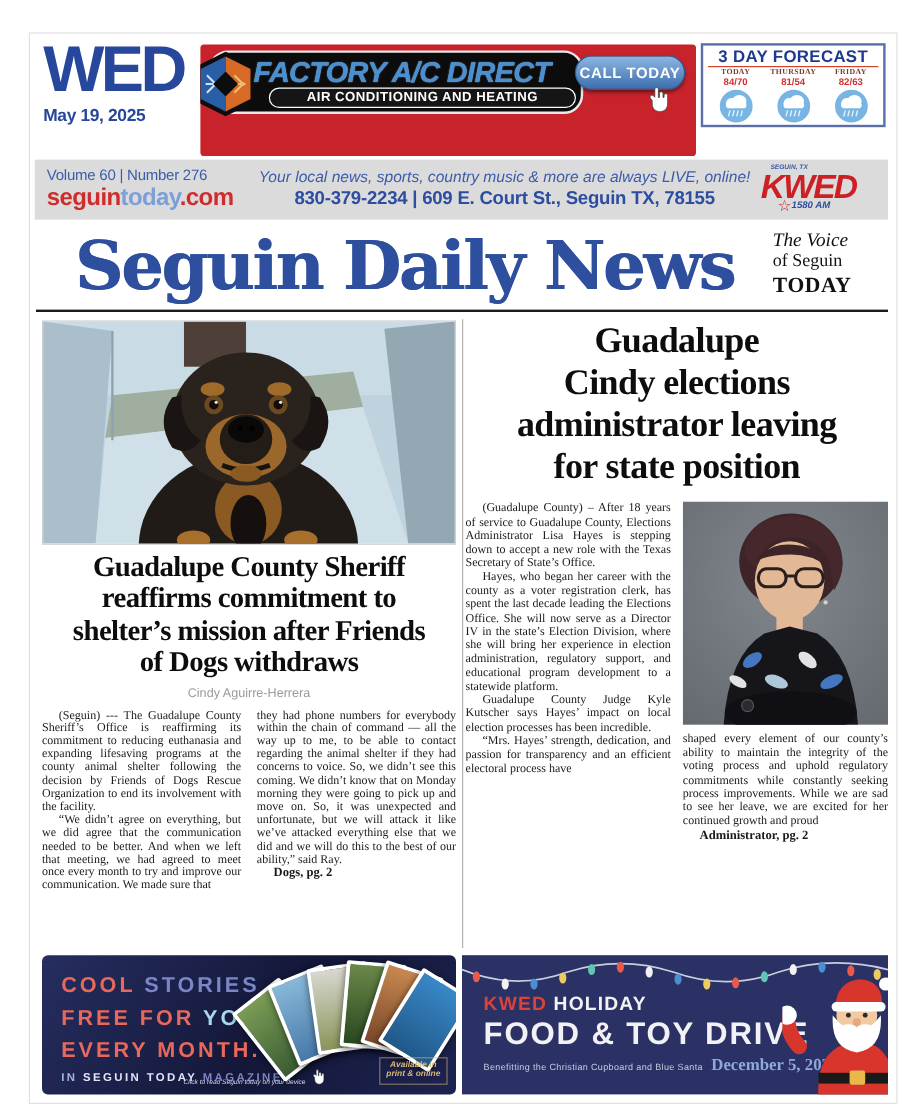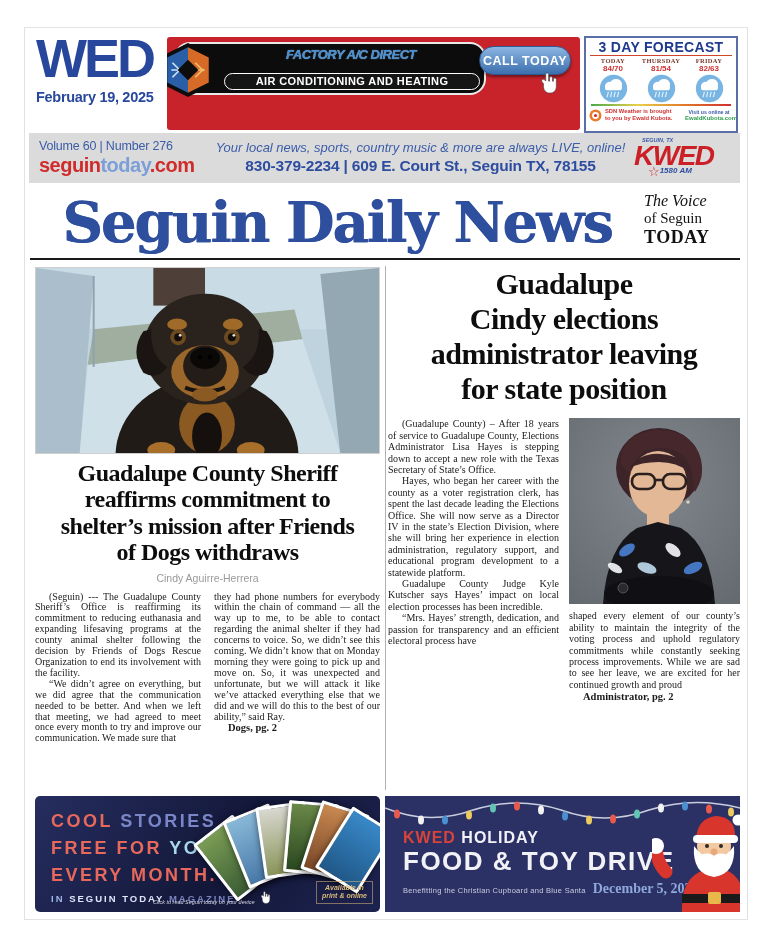--- a/index.html
+++ b/index.html
@@ -9,32 +9,32 @@
   .frame { position:absolute; left:24px; top:27px; right:20px; bottom:5px; border:1px solid #e2e2e2; pointer-events:none; }
 
   
   .date-block { position:absolute; left:36px; top:33px; width:130px; }
   .wed { font-size:54px; font-weight:900; color:#27479c; letter-spacing:-3px; line-height:.95; }
   .date-line { font-size:14.5px; font-weight:800; color:#27479c; margin-top:5px; white-space:nowrap; letter-spacing:-0.3px; }
 
   .ac-ad { position:absolute; left:167px; top:37px; width:413px; height:93px; background:#c8232b; border-radius:3px; overflow:hidden; cursor:pointer; }
   .ad-pill { position:absolute; left:7px; top:5px; width:312px; height:53px; background:#0c0c0c; border:2px solid #e9e9e9; border-radius:16px; }
   .ad-logo { position:absolute; left:-16px; top:-2px; width:56px; height:56px; }
-  .ad-title { position:absolute; left:44px; top:3px; width:262px; text-align:center; color:#4a8fd0; font-style:italic; font-weight:900; font-size:13px; letter-spacing:-0.5px; white-space:nowrap; text-shadow:0 0 1px #9cc4ea; }
+  .ad-title { position:absolute; left:28px; top:3px; width:262px; text-align:center; color:#4a8fd0; font-style:italic; font-weight:900; font-size:24px; letter-spacing:-0.5px; white-space:nowrap; text-shadow:0 0 1px #9cc4ea; }
   .ad-sub { position:absolute; left:48px; top:29px; width:256px; text-align:center; background:#151515; border:1.5px solid #fff; border-radius:9px; color:#fff; font-weight:800; font-size:11px; letter-spacing:.4px; padding:1px 0 2px; white-space:nowrap; }
   .call-btn { position:absolute; right:9px; top:9px; width:92px; height:29px; background:linear-gradient(#8cb6e2,#3c6fae); border:1px solid #2c5a94; border-radius:15px; color:#fff; font-weight:800; font-size:12.5px; display:flex; align-items:center; justify-content:center; letter-spacing:.5px; box-shadow:0 2px 3px rgba(0,0,0,.45); cursor:pointer; }
   .ad-cursor { position:absolute; right:20px; top:34px; width:22px; height:24px; }
   .ad-bottom { position:absolute; left:6px; right:8px; bottom:3px; display:flex; align-items:flex-end; }
   .amana { width:62px; color:#fff; line-height:1; }
   .amana-name { font-family:"Liberation Serif", serif; font-style:italic; font-weight:800; font-size:12px; }
   .amana-lic { font-size:6px; letter-spacing:.3px; margin-top:2px; }
   .ad-tagline { width:168px; color:#fff; font-weight:800; font-style:italic; font-size:12px; text-align:center; line-height:1.2; padding-bottom:2px; }
   .ad-phone { flex:1; text-align:right; color:#fff; font-weight:900; font-size:27px; letter-spacing:-0.5px; line-height:1; padding-bottom:2px; }
 
-  .forecast { position:absolute; left:584px; top:36px; width:154px; height:97px; background:#fff; border:2px solid #5a6ea8; overflow:hidden; }
+  .forecast { position:absolute; left:584px; top:36px; width:154px; height:70px; background:#fff; border:2px solid #5a6ea8; overflow:hidden; }
   .fc-title { font-size:14px; font-weight:900; color:#1d3a8f; text-align:center; letter-spacing:.3px; line-height:1.15; border-bottom:1.5px solid #d0452a; margin:1px 4px 0; white-space:nowrap; }
   .fc-days { display:flex; padding:1px 3px 0; }
   .fc-day { flex:1; text-align:center; }
   .fc-label { font-family:"Liberation Serif", serif; font-size:6.5px; font-weight:700; color:#7b3a30; letter-spacing:.3px; }
   .fc-temp { font-size:8px; font-weight:800; color:#d03030; }
   .fc-icon { width:29px; height:29px; display:block; margin:1px auto 0; }
   .fc-divider { height:2px; margin:1px 5px; background:linear-gradient(90deg,#4aa84a,#e8d04a,#e07a2a,#d03030); }
   .fc-footer { display:flex; gap:3px; padding:1px 3px; align-items:center; }
   .fc-logo { width:13px; height:13px; flex:none; }
   .fc-sponsor { flex:1; font-size:5.8px; font-weight:700; color:#d03030; line-height:1.25; }
@@ -114,21 +114,21 @@
   .hb-santa { position:absolute; right:-8px; top:14px; width:96px; height:104px; }
 </style>
 </head>
 <body>
 
 <div class="page">
   <div class="frame"></div>
 
   <div class="date-block">
     <div class="wed">WED</div>
-    <div class="date-line">February 19, 2025</div>
+    <div class="date-line">May 19, 2025</div>
   </div>
 
   <div class="ac-ad">
     <div class="ad-pill">
       <svg class="ad-logo" viewBox="0 0 54 54">
         <polygon points="27,1 51,13 51,41 27,53 3,41 3,13" fill="#0d0d0d"></polygon>
         <path d="M27,5 L7,15 v24 l20,10 z" fill="#2a5fa8"></path>
         <path d="M27,5 l20,10 v24 l-20,10 z" fill="#d86a28"></path>
         <g stroke="#cfe4f8" stroke-width="1.6">
             <line x1="12" y1="20" x2="20" y2="28"></line>

